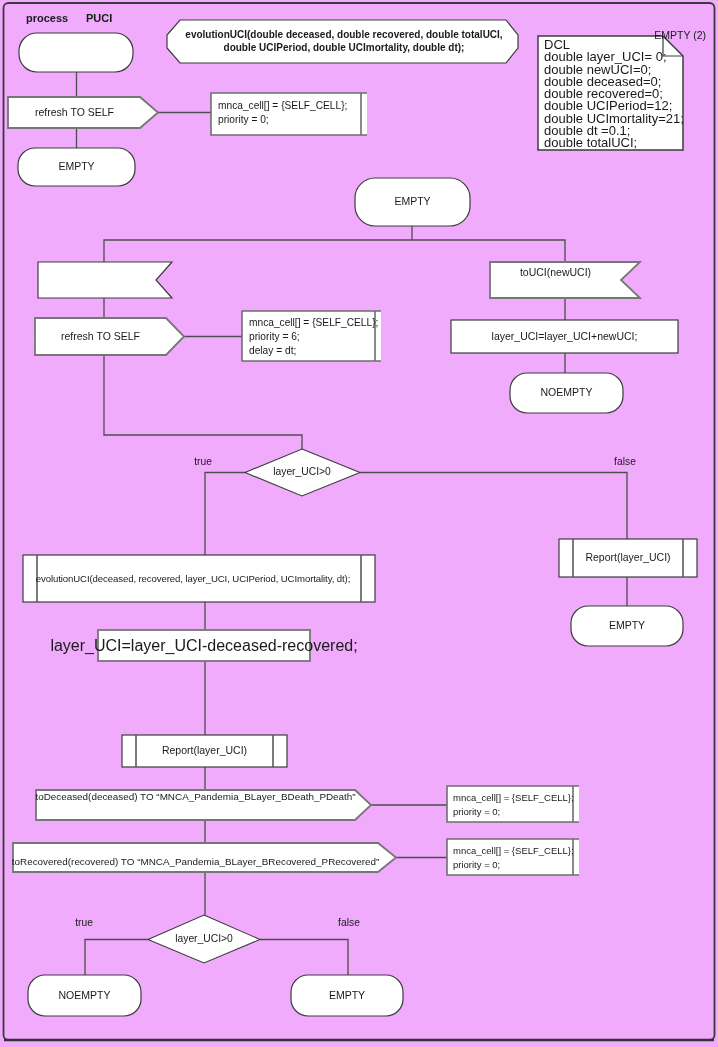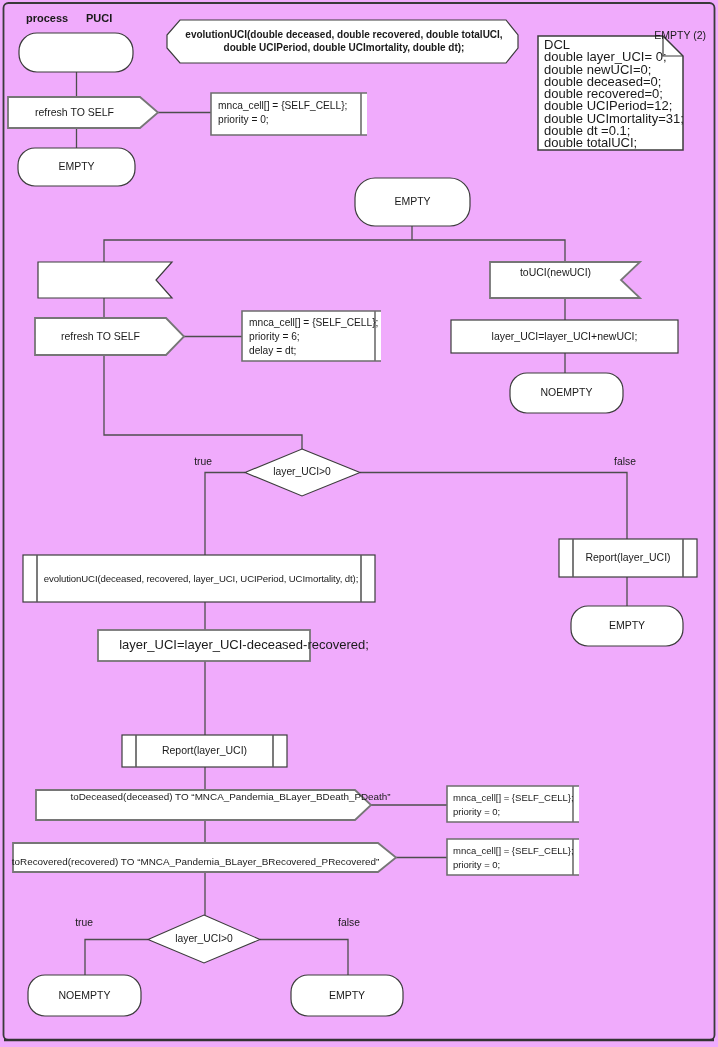--- a/index.html
+++ b/index.html
@@ -8,21 +8,21 @@
   #wires{position:absolute;left:0;top:0;width:718px;height:1047px;}
   .txt{position:absolute;display:flex;align-items:center;justify-content:center;
        text-align:center;font-size:10.5px;line-height:1.25;white-space:nowrap;}
   .col{flex-direction:column;font-weight:bold;}
   .left{justify-content:flex-start;text-align:left;align-items:flex-start;
         display:flex;flex-direction:column;}
   .b{font-weight:bold;}
   .s10{font-size:10px;}
   .s99{font-size:9.9px;}
   .s96{font-size:9.6px;letter-spacing:-0.1px;}
-  .s102{font-size:13px;margin-left:40px;}
+  .s102{font-size:16px;}
   .lbl{font-size:10.3px;text-align:center;}
   .dcl div{line-height:12.3px;font-size:13px;white-space:nowrap;}
   .cmt div{line-height:14px;font-size:10.2px;white-space:nowrap;}
   .cmt2 div{line-height:14px;font-size:9.5px;white-space:nowrap;}
 </style>
 </head>
 <body>
 
 <div id="page">
 
@@ -114,21 +114,21 @@
   <span>double UCIPeriod, double UCImortality, double dt);</span>
 </div>
 
 <div class="left dcl" style="position:absolute;left:544px;top:39px;width:135px;">
   <div>DCL</div>
   <div>double layer_UCI= 0;</div>
   <div>double newUCI=0;</div>
   <div>double deceased=0;</div>
   <div>double recovered=0;</div>
   <div>double UCIPeriod=12;</div>
-  <div>double UCImortality=31;</div>
+  <div>double UCImortality=21;</div>
   <div>double dt =0.1;</div>
   <div>double totalUCI;</div>
 </div>
 
 <div class="txt" style="left:8px;top:97px;width:133px;height:31px;">refresh TO SELF</div>
 <div class="left cmt" style="position:absolute;left:218px;top:99px;width:142px;">
   <div>mnca_cell[] = {SELF_CELL};</div>
   <div>priority = 0;</div>
 </div>
 <div class="txt" style="left:18px;top:148px;width:117px;height:38px;">EMPTY</div>
@@ -146,25 +146,25 @@
 <div class="txt" style="left:451px;top:320px;width:227px;height:33px;">layer_UCI=layer_UCI+newUCI;</div>
 <div class="txt" style="left:510px;top:373px;width:113px;height:40px;">NOEMPTY</div>
 
 <div class="txt lbl" style="left:247px;top:449px;width:110px;height:47px;">layer_UCI&gt;0</div>
 <div class="txt lbl" style="left:183px;top:455px;width:40px;height:14px;">true</div>
 <div class="txt lbl" style="left:602px;top:455px;width:46px;height:14px;">false</div>
 
 <div class="txt" style="left:573px;top:539px;width:110px;height:38px;">Report(layer_UCI)</div>
 <div class="txt" style="left:571px;top:606px;width:112px;height:40px;">EMPTY</div>
 
-<div class="txt s96" style="left:27px;top:555px;width:348px;height:47px;">evolutionUCI(deceased, recovered, layer_UCI, UCIPeriod, UCImortality, dt);</div>
+<div class="txt s96" style="left:19px;top:555px;width:348px;height:47px;">evolutionUCI(deceased, recovered, layer_UCI, UCIPeriod, UCImortality, dt);</div>
 <div class="txt s102" style="left:98px;top:630px;width:212px;height:31px;">layer_UCI=layer_UCI-deceased-recovered;</div>
 <div class="txt" style="left:136px;top:735px;width:137px;height:32px;">Report(layer_UCI)</div>
 
-<div class="txt s99" style="left:36px;top:790px;width:319px;height:14px;padding-left:35px;">toDeceased(deceased) TO “MNCA_Pandemia_BLayer_BDeath_PDeath”</div>
+<div class="txt s99" style="left:36px;top:790px;width:319px;height:14px;">toDeceased(deceased) TO “MNCA_Pandemia_BLayer_BDeath_PDeath”</div>
 <div class="left cmt2" style="position:absolute;left:453px;top:791px;width:122px;">
   <div>mnca_cell[] = {SELF_CELL};</div>
   <div>priority = 0;</div>
 </div>
 
 <div class="txt s99" style="left:13px;top:843px;width:365px;height:39px;">toRecovered(recovered) TO “MNCA_Pandemia_BLayer_BRecovered_PRecovered”</div>
 <div class="left cmt2" style="position:absolute;left:453px;top:844px;width:122px;">
   <div>mnca_cell[] = {SELF_CELL};</div>
   <div>priority = 0;</div>
 </div>

